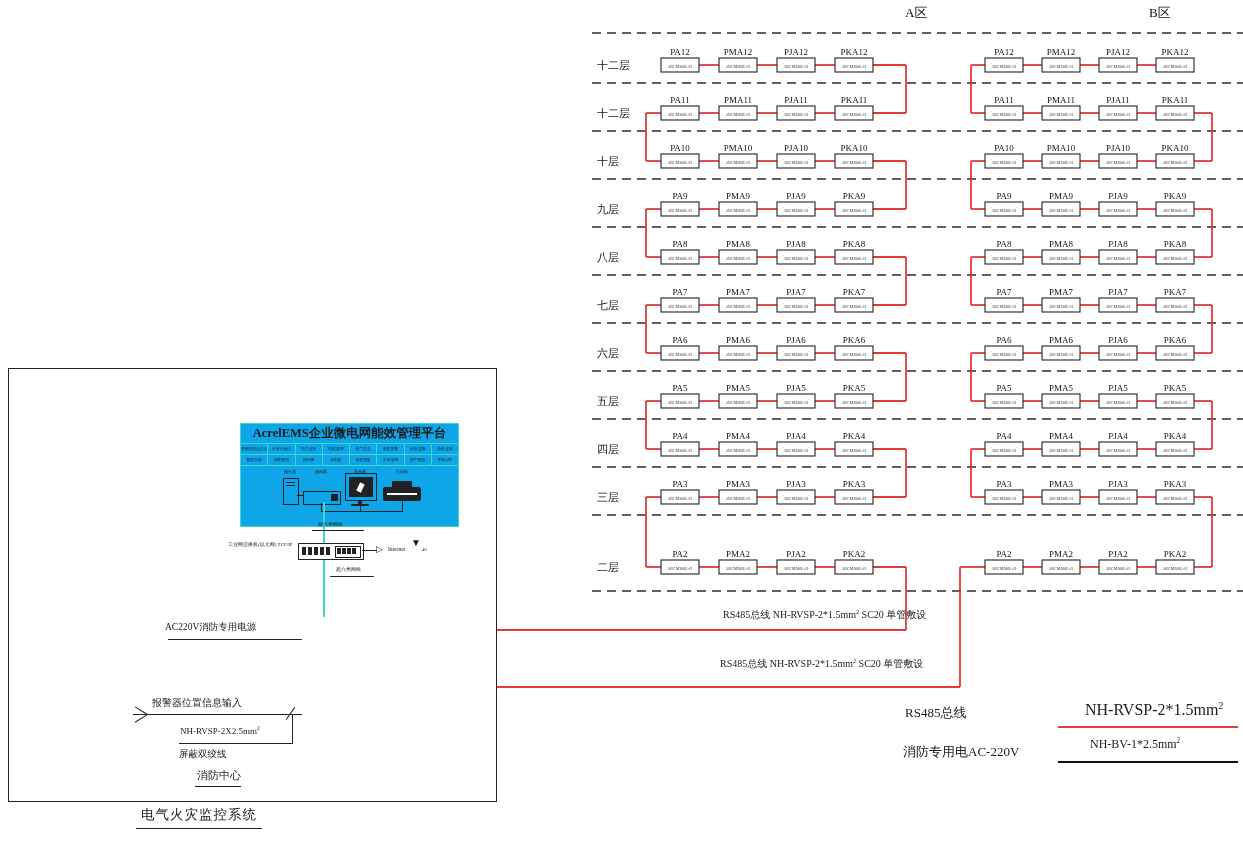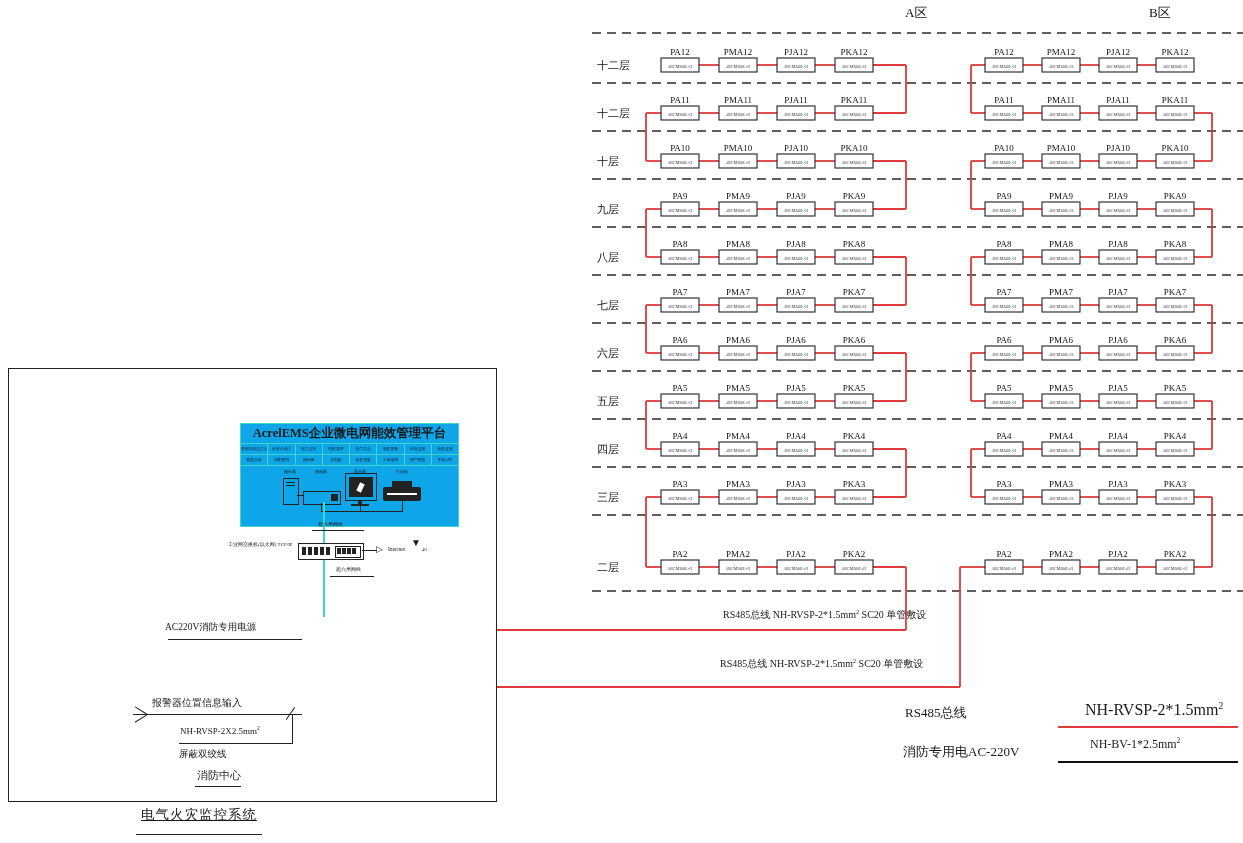--- a/index.html
+++ b/index.html
@@ -461,21 +461,21 @@
       <text x="597" y="357" class="floorlabel">六层</text>
       <text x="597" y="405" class="floorlabel">五层</text>
       <text x="597" y="453" class="floorlabel">四层</text>
       <text x="597" y="501" class="floorlabel">三层</text>
       <text x="597" y="571" class="floorlabel">二层</text>
     </svg>
 
   <div class="box" style="left:8px;top:368px;width:487px;height:432px;"></div>
 
   <div class="lbl" style="left:136px;top:806px;width:126px;text-align:center;font-size:13.5px;letter-spacing:1px;
-              border-bottom:1.3px solid #222;padding-bottom:10px;text-decoration:underline;">电气火灾监控系统</div>
+              border-bottom:1.3px solid #222;padding-bottom:4px;">电气火灾监控系统</div>
 
   <div id="platform">
     <div class="ptitle">AcrelEMS企业微电网能效管理平台</div>
     <div id="features">
         <div class="frow">
           <div class="fcell">变电站综合自动化</div>
           <div class="fcell">分布式光伏</div>
           <div class="fcell">电力监控</div>
           <div class="fcell">电能管理</div>
           <div class="fcell">电气安全</div>

